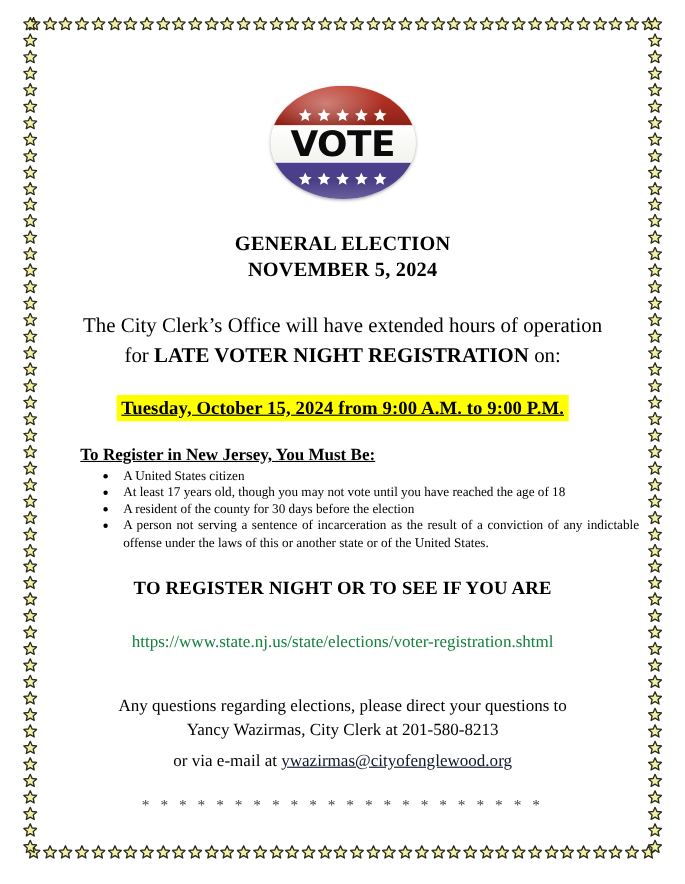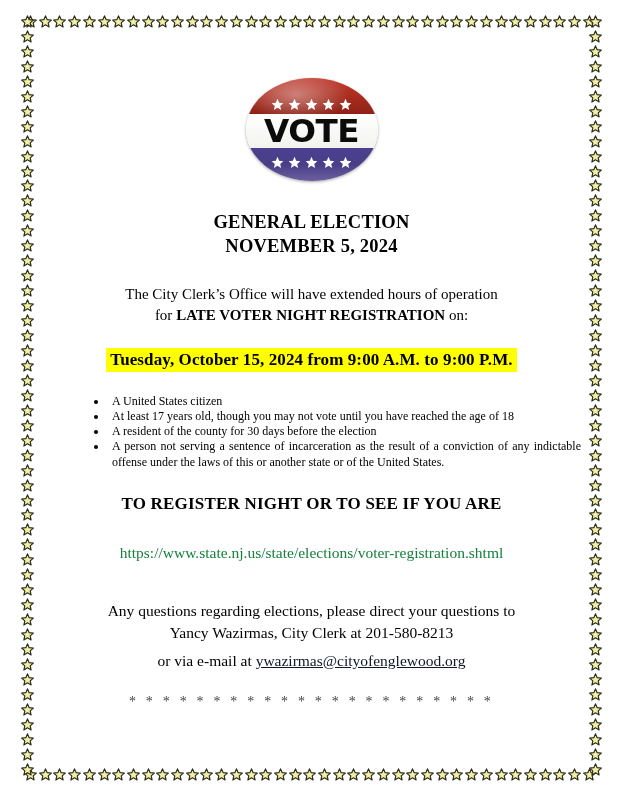--- a/index.html
+++ b/index.html
@@ -137,27 +137,28 @@
   
   .election-title {
     margin-top: 30px;
     font-size: 18.5px;
     font-weight: bold;
     line-height: 1.28;
     letter-spacing: 0.2px;
   }
   .intro {
     margin-top: 26px;
-    font-size: 15px;
+    font-size: 19px;
     line-height: 1.38;
   }
   .intro b { font-weight: bold; }
 
   .highlight-line {
     margin-top: 24px;
+    text-decoration: underline;
   }
   .highlight-line .hl {
     background: #ffff00;
     font-weight: bold;
     font-size: 17px;
     padding: 2px 4px 3px 4px;
     letter-spacing: 0.1px;
   }
 
   
@@ -1192,20 +1193,21 @@
     <div class="intro">
       <div>The City Clerk’s Office will have extended hours of operation</div>
       <div><span>for </span><b>LATE VOTER NIGHT REGISTRATION</b><span> on:</span></div>
     </div>
 
     <div class="highlight-line">
       <span class="hl">Tuesday, October 15, 2024 from 9:00 A.M. to 9:00 P.M.</span>
     </div>
 
     <div class="requirements">
+      <div class="req-heading">To Register in New Jersey, You Must Be:</div>
       <ul class="req-list">
           <li>A United States citizen</li>
           <li>At least 17 years old, though you may not vote until you have reached the age of 18</li>
           <li>A resident of the county for 30 days before the election</li>
           <li>A person not serving a sentence of incarceration as the result of a conviction of any indictable offense under the laws of this or another state or of the United States.</li>
         </ul>
     </div>
 
     <div class="cta">
       <div>TO REGISTER NIGHT OR TO SEE IF YOU ARE</div>

